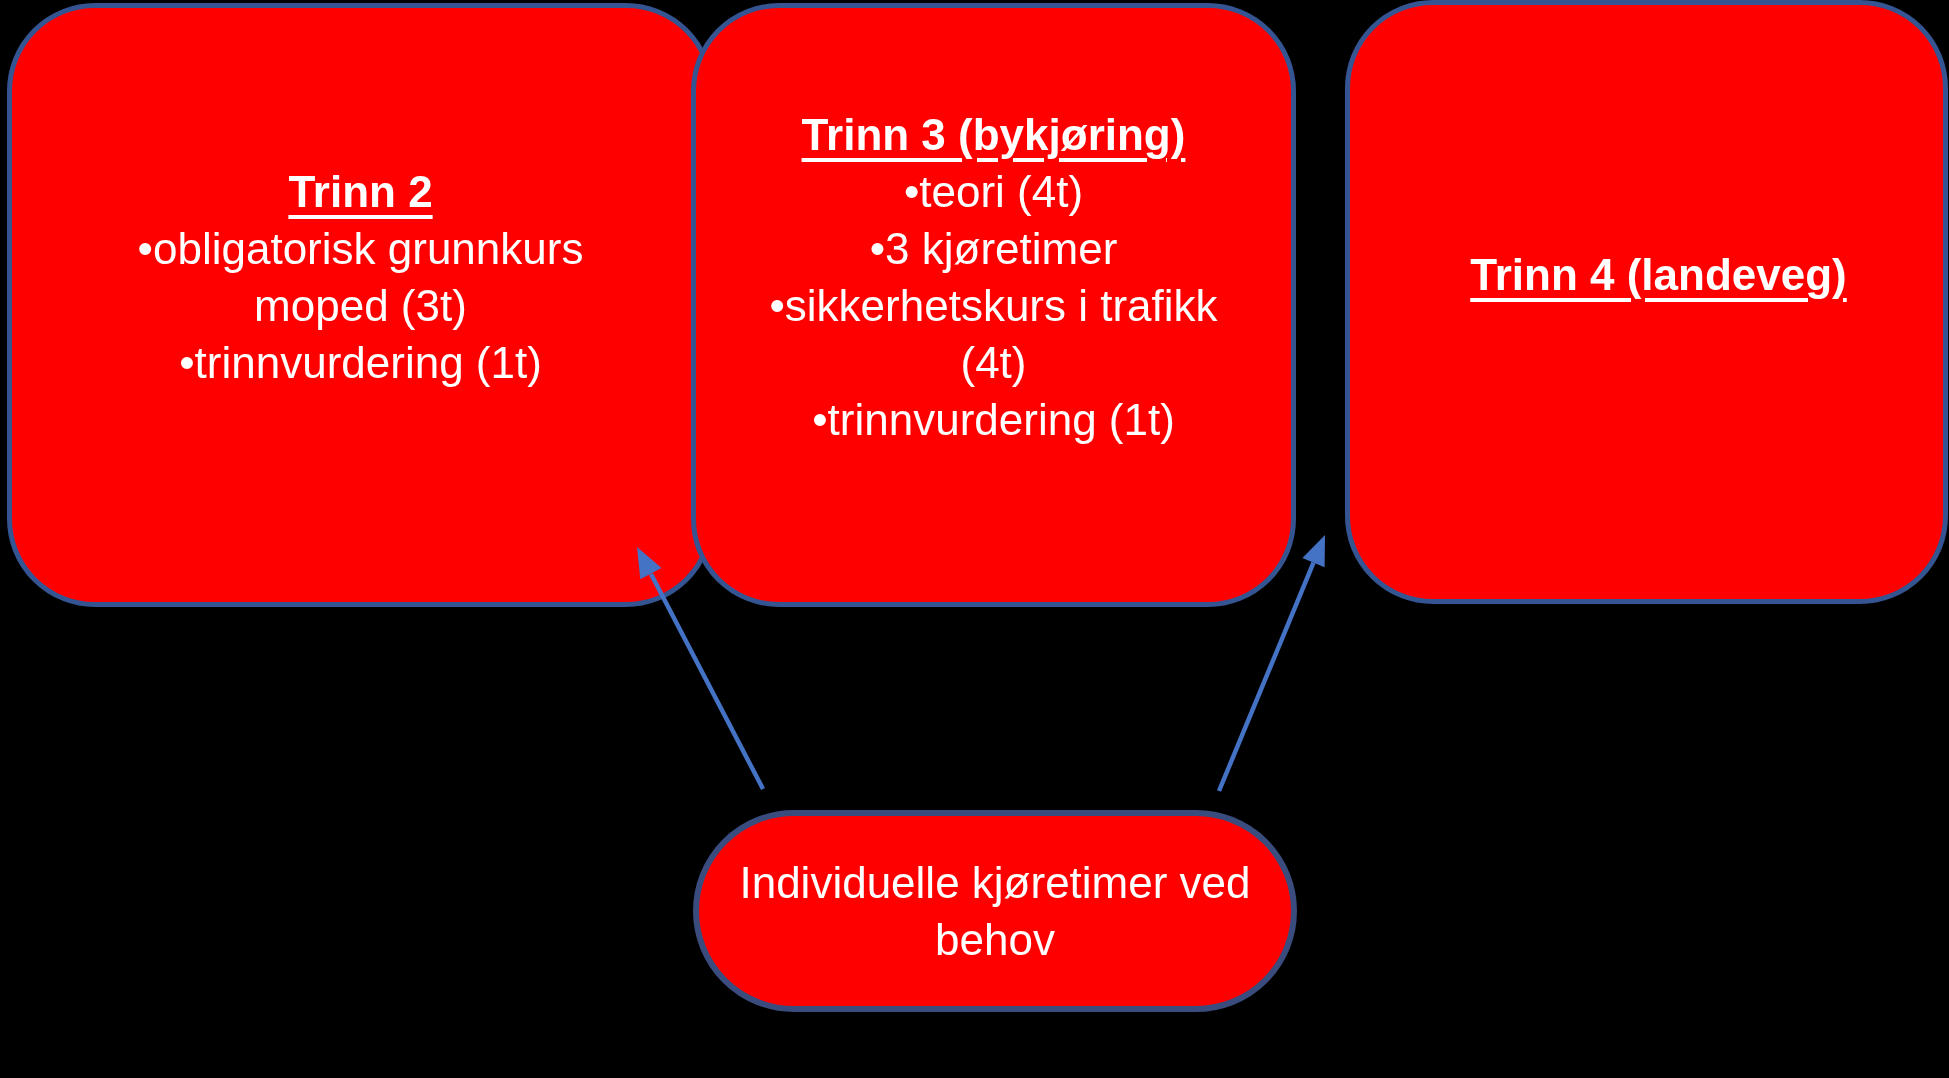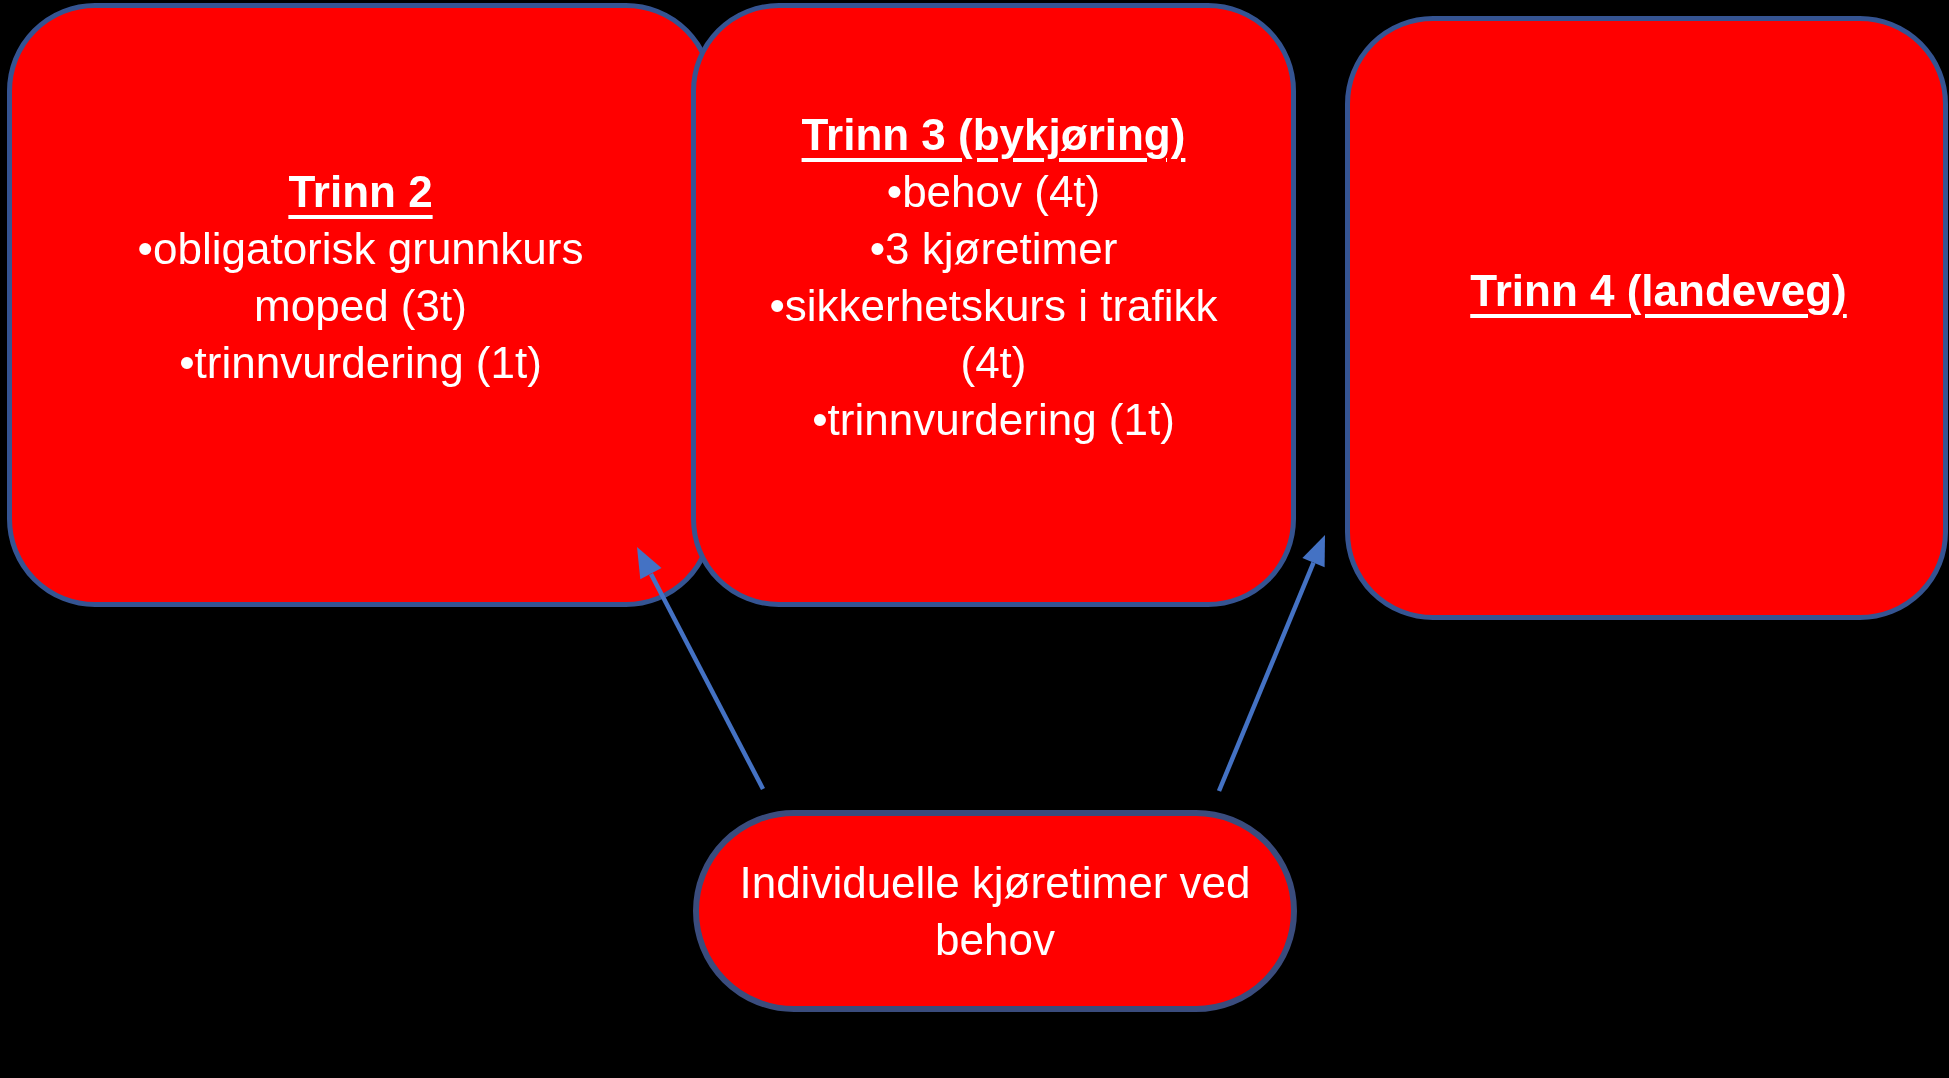--- a/index.html
+++ b/index.html
@@ -20,21 +20,21 @@
     box-sizing: border-box;
     background: #FF0000;
     border: 5px solid #355492;
     border-radius: 88px;
     display: flex;
     align-items: center;
     justify-content: center;
   }
   .box-trinn2 { left: 7px;    top: 3px; width: 707px; height: 604px; }
   .box-trinn3 { left: 663px;  top: 3px; width: 605px; height: 604px; margin-left: 28px; }
-  .box-trinn4 { left: 1345px; top: 16px; width: 603px; height: 604px; padding-left: 24px; }
+  .box-trinn4 { left: 1345px; top: 0; width: 603px; height: 604px; padding-left: 24px; }
   .box-text {
     position: relative;
     top: -28px;
     max-width: 512px;
     text-align: center;
     color: #FFFFFF;
     font-size: 44px;
     line-height: 57px;
   }
   .box-title {
@@ -82,21 +82,21 @@
     <div class="box-text">
       <div class="box-title">Trinn 2</div>
       <div>•obligatorisk grunnkurs moped (3t)</div>
       <div>•trinnvurdering (1t)</div>
     </div>
   </div>
 
   <div class="stage-box box-trinn3">
     <div class="box-text">
       <div class="box-title">Trinn 3 (bykjøring)</div>
-      <div>•behov (4t)</div>
+      <div>•teori (4t)</div>
       <div>•3 kjøretimer</div>
       <div>•sikkerhetskurs i trafikk (4t)</div>
       <div>•trinnvurdering (1t)</div>
     </div>
   </div>
 
   <div class="stage-box box-trinn4">
     <div class="box-text">
       <div class="box-title">Trinn 4 (landeveg)</div>
     </div>

